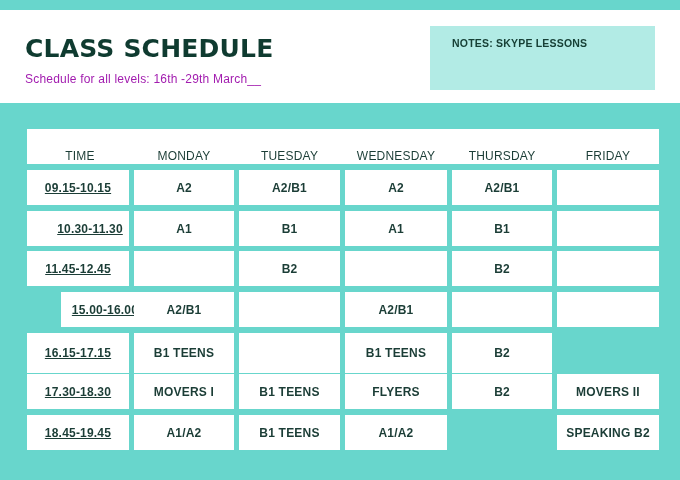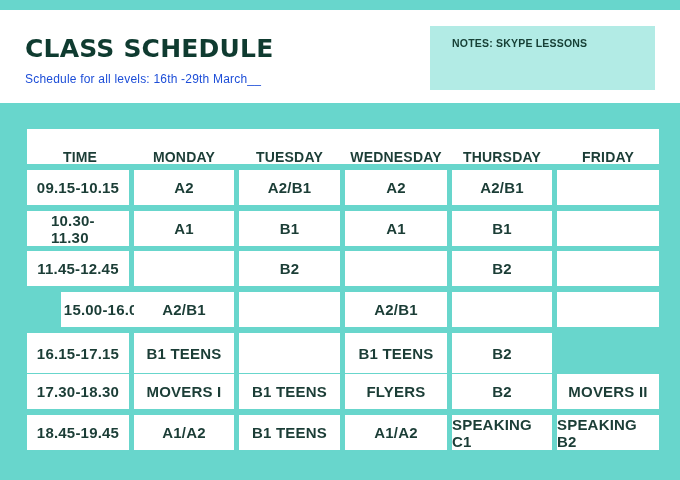--- a/index.html
+++ b/index.html
@@ -1,29 +1,29 @@
 <!DOCTYPE html>
 <html><head>
 <meta charset="utf-8">
 <style>
   * { margin:0; padding:0; box-sizing:border-box; }
   html, body { width:680px; height:480px; overflow:hidden; }
   body { background:#68d6cc; font-family:"Liberation Sans", sans-serif; position:relative; }
   .top-stripe { position:absolute; left:0; top:0; width:680px; height:10px; background:#68d6cc; }
   .header-band { position:absolute; left:0; top:10px; width:680px; height:93px; background:#ffffff; }
   .title { position:absolute; left:25px; top:34px; font-family:"DejaVu Sans", sans-serif; font-weight:bold; font-size:25px; letter-spacing:0.2px; color:#0f3b30; }
-  .subtitle { position:absolute; left:25px; top:72px; font-size:12px; color:#1d4ed8; letter-spacing:0.2px; }
+  .subtitle { position:absolute; left:25px; top:72px; font-size:12px; color:#a21caf; letter-spacing:0.2px; }
   .notes { position:absolute; left:430px; top:26px; width:225px; height:64px; background:#b2ebe5; padding:11px 22px; }
   .notes div { font-size:10.5px; font-weight:bold; color:#174036; line-height:13px; letter-spacing:0.2px; }
   .table { position:absolute; left:27px; top:129px; width:632px; }
   .head-row { position:absolute; left:0; top:0; width:632px; height:35px; background:#fff; }
-  .head-cell { position:absolute; top:20px; font-size:14px; font-weight:bold; color:#1b3d36; text-align:center; letter-spacing:0.2px; }
+  .head-cell { position:absolute; top:20px; font-size:12px; font-weight:normal; color:#1b3d36; text-align:center; letter-spacing:0.2px; }
   .row { position:absolute; left:0; width:632px; }
-  .cell { position:absolute; top:0; height:100%; background:#fff; display:flex; align-items:center; justify-content:center; font-size:15px; font-weight:bold; color:#1b3d36; letter-spacing:0.2px; }
-  .cell.time { font-size:15px; }
+  .cell { position:absolute; top:0; height:100%; background:#fff; display:flex; align-items:center; justify-content:center; font-size:12px; font-weight:bold; color:#1b3d36; letter-spacing:0.2px; }
+  .cell.time { font-size:12px;text-decoration:underline; }
 </style>
 </head>
 <body>
 
 <div class="top-stripe"></div>
 <div class="header-band"></div>
 <div class="title">CLASS SCHEDULE</div>
 <div class="subtitle">Schedule for all levels: 16th -29th March__</div>
 <div class="notes">
   <div>NOTES: SKYPE LESSONS</div>
@@ -85,17 +85,16 @@
         <div class="cell" style="left: 212px; width: 101px;">B1 TEENS</div>
         <div class="cell" style="left: 318px; width: 102px;">FLYERS</div>
         <div class="cell" style="left: 425px; width: 100px;">B2</div>
         <div class="cell" style="left: 530px; width: 102px;">MOVERS II</div>
       </div>
       <div class="row" style="top: 286px; height: 35px;">
         <div class="cell time" style="left: 0px; width: 102px;">18.45-19.45</div>
         <div class="cell" style="left: 107px; width: 100px;">A1/A2</div>
         <div class="cell" style="left: 212px; width: 101px;">B1 TEENS</div>
         <div class="cell" style="left: 318px; width: 102px;">A1/A2</div>
-        <div class="cell" style="left: 425px; width: 100px;">SPEAKING C1</div>
         <div class="cell" style="left: 530px; width: 102px;">SPEAKING B2</div>
       </div>
     </div>
 </div>
 
 </body></html>

